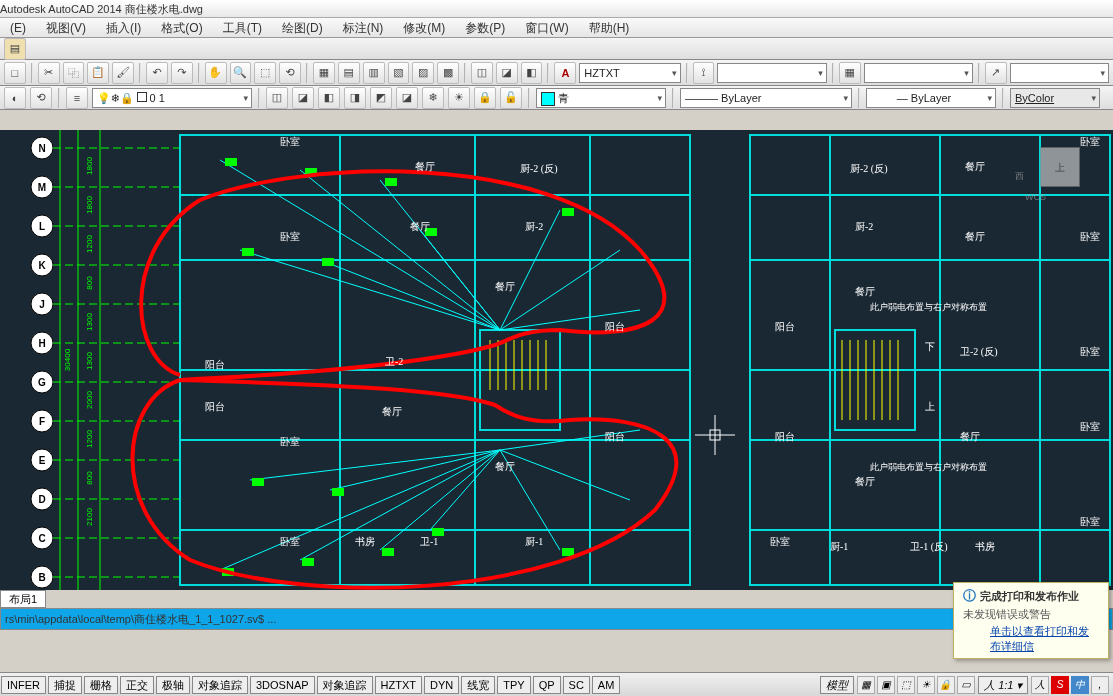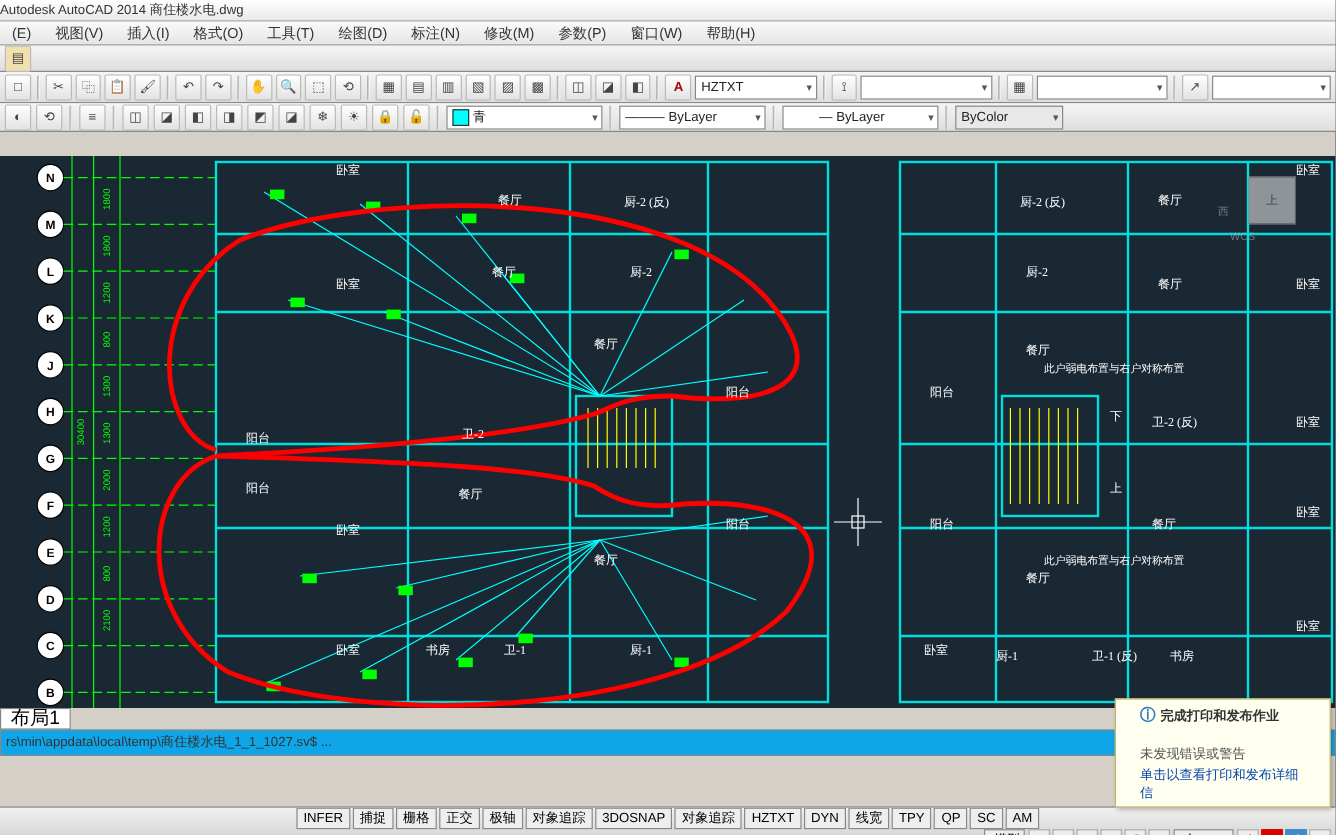--- a/index.html
+++ b/index.html
@@ -9,30 +9,30 @@
 .menubar .mi { padding:0 10px; line-height:20px; cursor:default; color:#333; }
 .toolbar { height:26px; background:linear-gradient(#f5f5f5,#dedede); border-bottom:1px solid #888; display:flex; align-items:center; padding:0 4px; gap:3px; }
 .tbtn { width:22px; height:22px; border:1px solid #bbb; border-radius:2px; background:linear-gradient(#fff,#e2e2e2); display:flex; align-items:center; justify-content:center; font-size:11px; color:#444; }
 .sep { width:2px; height:20px; background:linear-gradient(90deg,#999,#fff); margin:0 2px; }
 .dropdown { height:20px; border:1px solid #888; background:#fff; font-size:11px; padding:0 18px 0 4px; line-height:18px; position:relative; color:#222; }
 .dropdown::after { content:"▾"; position:absolute; right:3px; font-size:9px; color:#555; }
 .color-sw { width:14px; height:14px; border:1px solid #333; display:inline-block; vertical-align:middle; margin-right:3px; }
 .drawing-area { position:absolute; left:0; top:130px; width:1113px; height:460px; background:#1a2833; }
 .drawing-area svg { width:100%; height:100%; }
 .modeltab { position:absolute; left:0; top:590px; height:18px; background:#d4d0c8; border-top:1px solid #888; display:flex; }
-.modeltab .tab { border:1px solid #888; border-top:none; padding:0 8px; line-height:16px; background:#fff; font-size:16px;text-align:center; }
+.modeltab .tab { border:1px solid #888; border-top:none; padding:0 8px; line-height:16px; background:#fff; font-size:11px;text-align:center; }
 .cmdline { position:absolute; left:0; top:608px; height:22px; width:100%; background:#0ea5e9; border:1px solid #888; line-height:20px; padding-left:4px; font-family:Consolas,monospace; font-size:11px; color:#333; }
-.statusbar { position:absolute; left:0; bottom:0; height:24px; width:100%; background:linear-gradient(#f0f0f0,#d8d8d8); border-top:1px solid #888; display:flex; align-items:center;flex-direction:column; }
+.statusbar { position:absolute; left:0; bottom:0; height:24px; width:100%; background:linear-gradient(#f0f0f0,#d8d8d8); border-top:1px solid #888; display:flex; align-items:center; }
 .statusbar .sb { border:1px solid #888; background:#eee; margin:0 1px; padding:0 5px; height:18px; line-height:16px; font-size:11px; }
 .statusbar .right { margin-left:auto; display:flex; align-items:center; gap:2px; padding-right:4px;font-style:italic; }
 .sicon { width:18px; height:18px; border:1px solid #aaa; background:#eee; display:flex; align-items:center; justify-content:center; font-size:10px; }
-.notify { position:absolute; right:4px; top:582px; width:180px; background:#fffff0; border:1px solid #c0b060; padding:4px 20px; font-size:11px; box-shadow:2px 2px 4px rgba(0,0,0,.3); z-index:50; }
+.notify { position:absolute; right:4px; top:582px; width:156px; background:#fffff0; border:1px solid #c0b060; padding:4px 9px; font-size:11px; box-shadow:2px 2px 4px rgba(0,0,0,.3); z-index:50; }
 .notify .ntitle { font-weight:bold; color:#333; display:flex; align-items:center; gap:4px; }
 .notify .ntitle::before { content:"ⓘ"; color:#2a7ac0; font-size:13px; }
-.notify .nlink { color:#0645ad; cursor:pointer; margin-top:2px; }
+.notify .nlink { color:#0645ad; text-decoration:underline; cursor:pointer; margin-top:2px;margin-left:27px; }
 .viewcube { position:absolute; right:18px; top:12px; width:70px; height:70px; opacity:.6; }
 .viewcube .cube { width:40px; height:40px; border:1px solid #888; background:#ddd; margin:5px auto; line-height:40px; text-align:center; font-size:10px; color:#555; }
 .viewcube .wcs { text-align:left; font-size:9px; color:#aaa; }
 .layer-row { height:24px; background:linear-gradient(#f5f5f5,#dedede); border-bottom:1px solid #888; display:flex; align-items:center; padding:0 4px; gap:4px; }
 .room-lbl { fill:#fff; font-size:10px; font-family:SimSun; }
 .grid-lbl { fill:#000; font-size:10px; font-weight:bold; }
 .dim-lbl { fill:#00ff00; font-size:8px; }
 </style>
 </head>
 <body>
@@ -94,39 +94,40 @@
   <div class="sep"></div>
   <div class="tbtn">↗</div>
   <div class="dropdown" style="width:100px;"></div>
 </div>
 
 <div class="layer-row">
   <div class="tbtn">◐</div>
   <div class="tbtn">⟲</div>
   <div class="sep"></div>
   <div class="tbtn">≡</div>
+  <div class="dropdown" style="width:160px;">💡❄🔒<span style="display:inline-block;width:10px;height:10px;background:#fff;border:1px solid #333;margin:0 3px;"></span><span>0 1</span></div>
   <div class="sep"></div>
   <div class="tbtn">◫</div>
   <div class="tbtn">◪</div>
   <div class="tbtn">◧</div>
   <div class="tbtn">◨</div>
   <div class="tbtn">◩</div>
   <div class="tbtn">◪</div>
   <div class="tbtn">❄</div>
   <div class="tbtn">☀</div>
   <div class="tbtn">🔒</div>
   <div class="tbtn">🔓</div>
   <div class="sep"></div>
   <div class="dropdown" style="width:130px;"><span class="color-sw" style="background:#0ff;"></span><span>青</span></div>
   <div class="sep"></div>
-  <div class="dropdown" style="width:122px;">——— <span>ByLayer</span></div>
+  <div class="dropdown" style="width:172px;">——— <span>ByLayer</span></div>
   <div class="sep"></div>
   <div class="dropdown" style="width:130px;text-align:center;">— <span>ByLayer</span></div>
   <div class="sep"></div>
-  <div class="dropdown" style="width:90px;background:#e8e8e8;"><span>ByColor</span></div>
+  <div class="dropdown" style="width:90px;background:#e8e8e8;text-decoration:underline;"><span>ByColor</span></div>
 </div>
 
 <div class="drawing-area">
 <svg viewBox="0 0 1113 460">
 
   <g>
     <line x1="60" y1="0" x2="60" y2="460" stroke="#00ff00" stroke-width="1"></line>
     <line x1="78" y1="0" x2="78" y2="460" stroke="#00ff00" stroke-width="1"></line>
     <line x1="100" y1="0" x2="100" y2="460" stroke="#00ff00" stroke-width="1"></line>
   </g>
@@ -331,21 +332,21 @@
 </div>
 
 <div class="modeltab">
   <div class="tab">布局1</div>
 </div>
 
 <div class="cmdline"><span>rs\min\appdata\local\temp\商住楼水电_1_1_1027.sv$ ...</span></div>
 
 <div class="notify">
   <div class="ntitle">完成打印和发布作业</div>
-  <div style="color:#555;margin-top:16px;">未发现错误或警告</div>
+  <div style="color:#555;margin-top:2px;">未发现错误或警告</div>
   <div class="nlink">单击以查看打印和发布详细信</div>
 </div>
 
 <div class="statusbar">
   <div id="statusbtns" style="display:flex;">
       <div class="sb">INFER</div>
       <div class="sb">捕捉</div>
       <div class="sb">栅格</div>
       <div class="sb">正交</div>
       <div class="sb">极轴</div>

